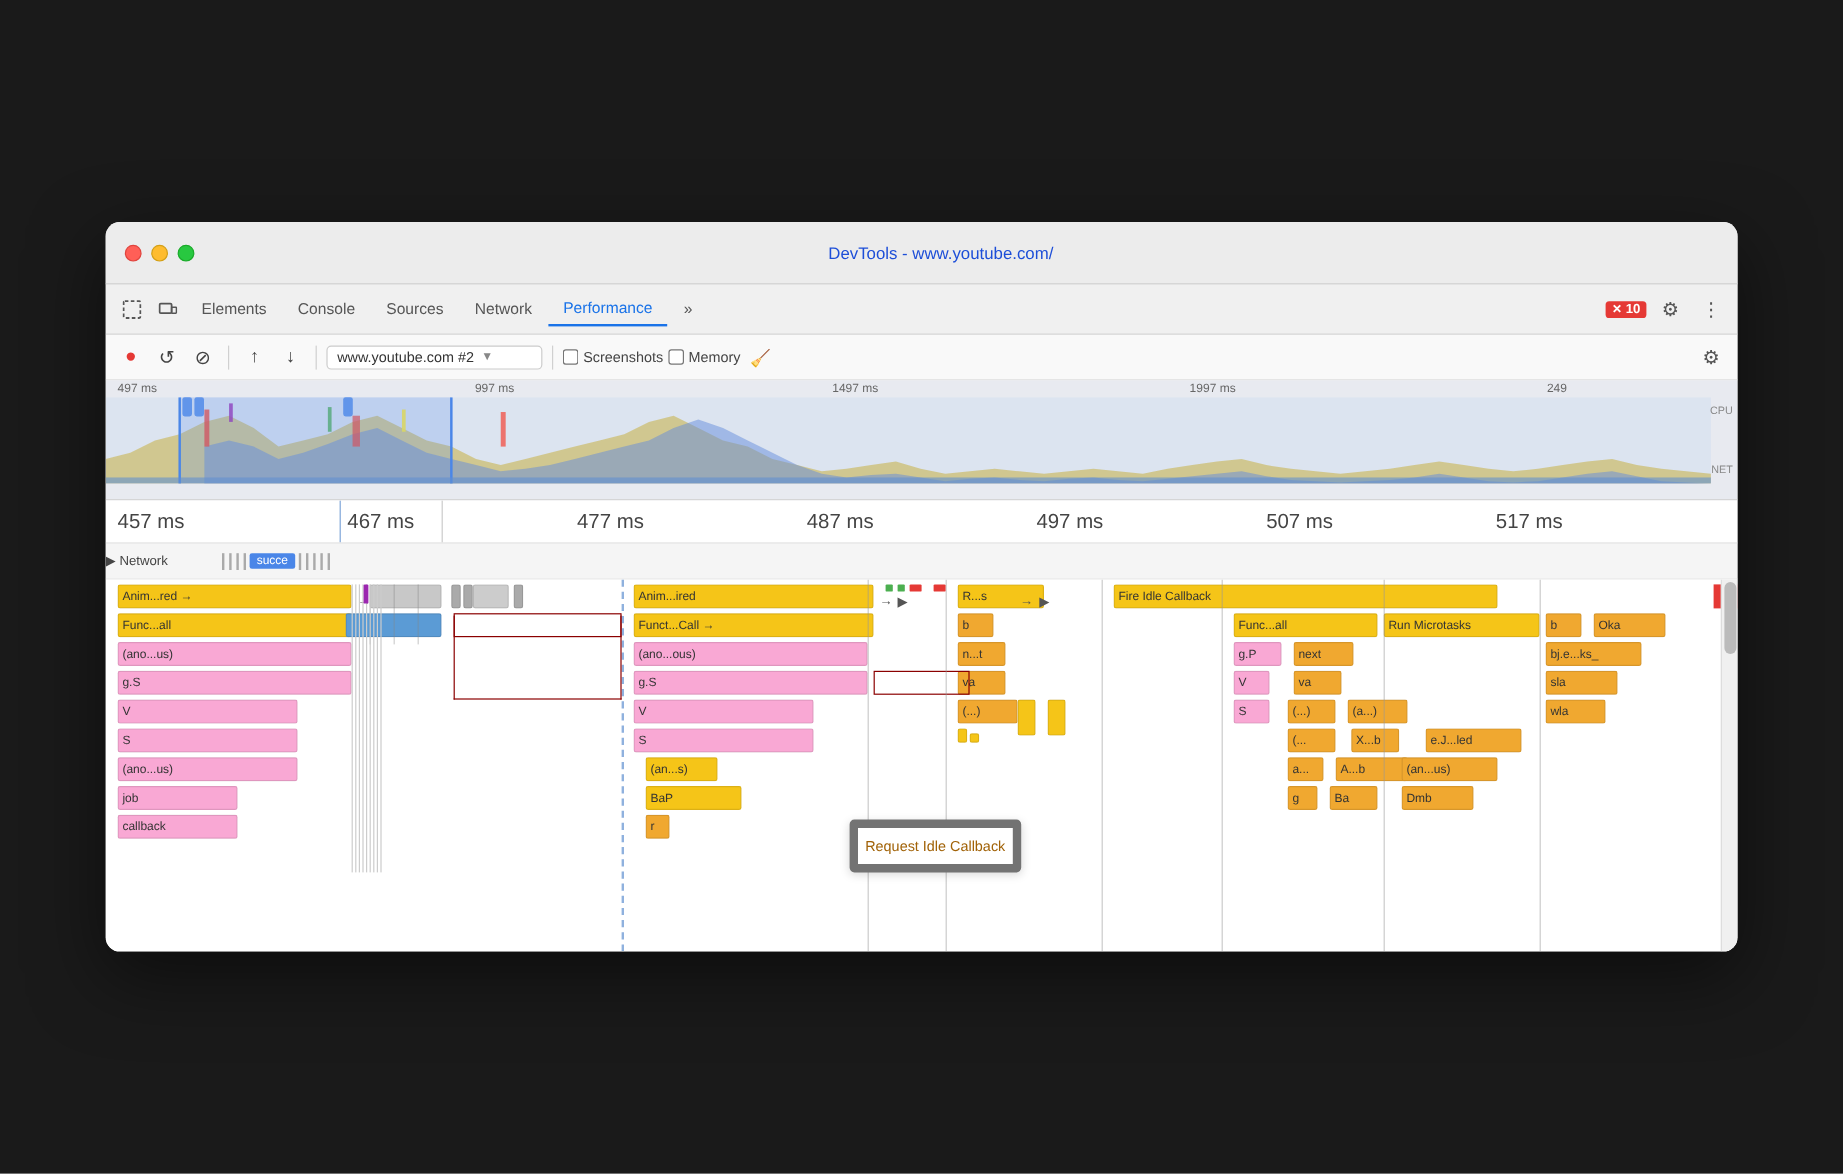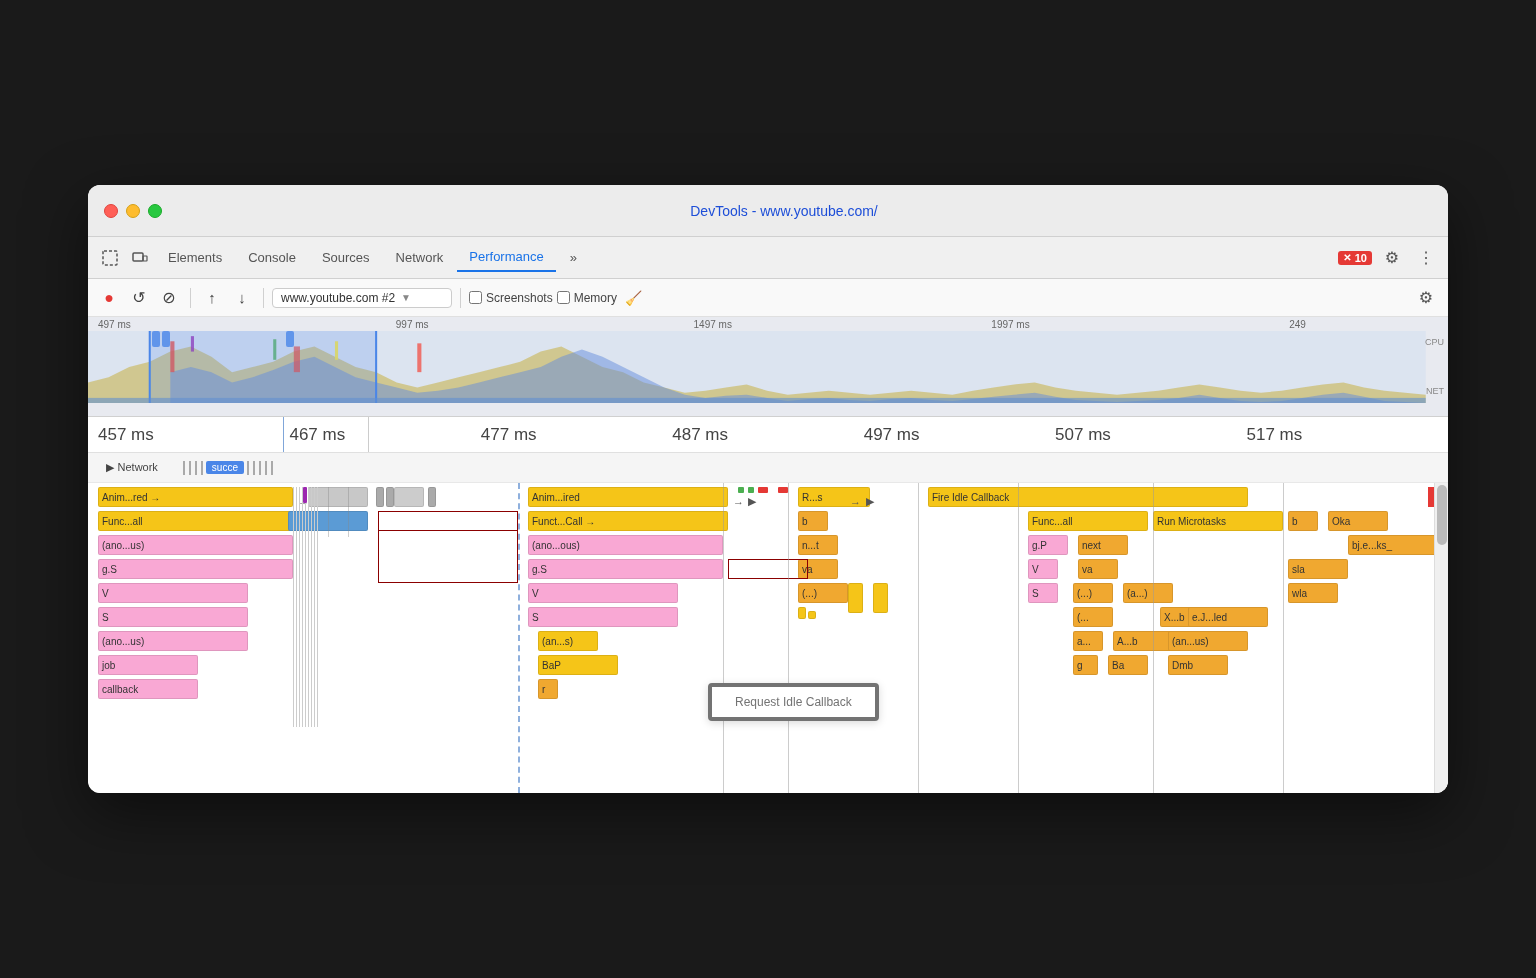--- a/index.html
+++ b/index.html
@@ -215,25 +215,25 @@
       text-align: left;
       font-size: 17px;
       color: #444;
     }
     
     .network-row {
       background: #f5f5f5;
       height: 30px;
       display: flex;
       align-items: center;
-      padding: 0 18px;
+      padding: 0 0;
       font-size: 11px;
       color: #444;
       border-bottom: 1px solid #e8e8e8;
-      gap: 4px;
+      gap: 24px;
     }
     
     .flame-chart {
       background: white;
       position: relative;
       overflow: hidden;
       height: 310px;
     }
     
     .bottom-tabs {
@@ -274,25 +274,25 @@
     .fc-yellow { background: #f5c518; color: #333; }
     .fc-teal { background: #f9a8d4; color: #333; }
     .fc-orange { background: #f0a830; color: #333; }
     .fc-gray { background: #aaa; color: #333; }
     .fc-blue { background: #4a86e8; color: white; }
 
     
     .tooltip-box {
       position: absolute;
       background: white;
-      border: 4px solid #737373;
+      border: 7px solid #737373;
       border-radius: 4px;
-      padding: 8px 23px;
+      padding: 8px 6px;
       font-size: 12px;
-      color: #737373;
+      color: #a16207;
       box-shadow: 0 2px 8px rgba(0,0,0,0.15);
       white-space: nowrap;
       z-index: 100;
     }
 
     
     .overview-svg {
       position: absolute;
       top: 14px;
       left: 0;
@@ -484,21 +484,21 @@
 
       <div class="fc-item fc-orange" style="left:710px; top:28px; width:30px;">b</div>
       <div class="fc-item fc-orange" style="left:1065px; top:28px; width:30px; left:1200px;">b</div>
       <div class="fc-item fc-orange" style="left:1240px; top:28px; width:60px;">Oka</div>
 
       <div class="fc-item fc-teal" style="left:10px; top:52px; width:195px;">(ano...us)</div>
       <div class="fc-item fc-teal" style="left:440px; top:52px; width:195px;">(ano...ous)</div>
       <div class="fc-item fc-orange" style="left:710px; top:52px; width:40px;">n...t</div>
       <div class="fc-item fc-teal" style="left:940px; top:52px; width:40px;">g.P</div>
       <div class="fc-item fc-orange" style="left:990px; top:52px; width:50px;">next</div>
-      <div class="fc-item fc-orange" style="left:1260px; top:52px; width:112px;">bj.e...ks_</div>
+      <div class="fc-item fc-orange" style="left:1200px; top:52px; width:80px;">bj.e...ks_</div>
 
       <div class="fc-item fc-teal" style="left:10px; top:76px; width:195px;">g.S</div>
       <div class="fc-item fc-teal" style="left:440px; top:76px; width:195px;">g.S</div>
       <div class="fc-item fc-orange" style="left:710px; top:76px; width:40px;">va</div>
       <div class="fc-item fc-teal" style="left:940px; top:76px; width:30px;">V</div>
       <div class="fc-item fc-orange" style="left:990px; top:76px; width:40px;">va</div>
       <div class="fc-item fc-orange" style="left:1200px; top:76px; width:60px;">sla</div>
       <div style="position:absolute; top:76px; left:640px; width:80px; height:20px; border: 1px solid #8B0000; background:transparent;"></div>
 
       <div class="fc-item fc-teal" style="left:10px; top:100px; width:150px;">V</div>
@@ -508,21 +508,21 @@
       <div class="fc-item fc-orange" style="left:985px; top:100px; width:40px;">(...)</div>
       <div class="fc-item fc-orange" style="left:1035px; top:100px; width:50px;">(a...)</div>
       <div class="fc-item fc-orange" style="left:1200px; top:100px; width:50px;">wla</div>
 
       <div class="fc-item fc-yellow" style="left:760px; top:100px; width:15px; height:30px;"></div>
       <div class="fc-item fc-yellow" style="left:785px; top:100px; width:15px; height:30px;"></div>
 
       <div class="fc-item fc-teal" style="left:10px; top:124px; width:150px;">S</div>
       <div class="fc-item fc-teal" style="left:440px; top:124px; width:150px;">S</div>
       <div class="fc-item fc-orange" style="left:985px; top:124px; width:40px;">(...</div>
-      <div class="fc-item fc-orange" style="left:1072px; top:124px; width:40px;">X...b</div>
+      <div class="fc-item fc-orange" style="left:1038px; top:124px; width:40px;">X...b</div>
       <div class="fc-item fc-orange" style="left:1100px; top:124px; width:80px;">e.J...led</div>
 
       <div class="fc-item fc-teal" style="left:10px; top:148px; width:150px;">(ano...us)</div>
       <div class="fc-item fc-yellow" style="left:450px; top:148px; width:60px;">(an...s)</div>
       <div class="fc-item fc-orange" style="left:985px; top:148px; width:30px;">a...</div>
       <div class="fc-item fc-orange" style="left:1025px; top:148px; width:60px;">A...b</div>
       <div class="fc-item fc-orange" style="left:1080px; top:148px; width:80px;">(an...us)</div>
 
       <div class="fc-item fc-teal" style="left:10px; top:172px; width:100px;">job</div>
       <div class="fc-item fc-yellow" style="left:450px; top:172px; width:80px;">BaP</div>

